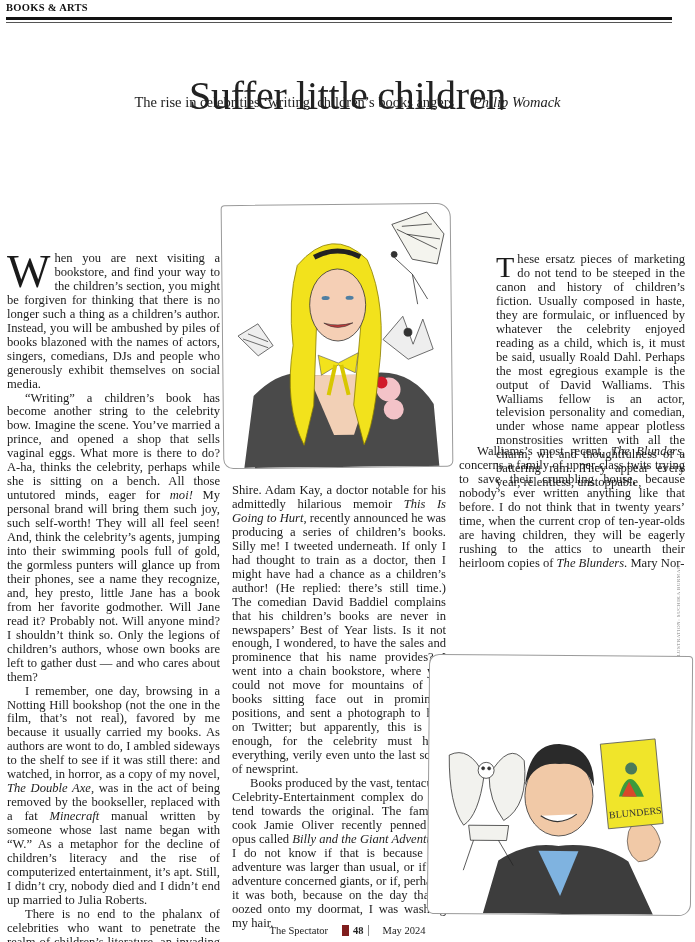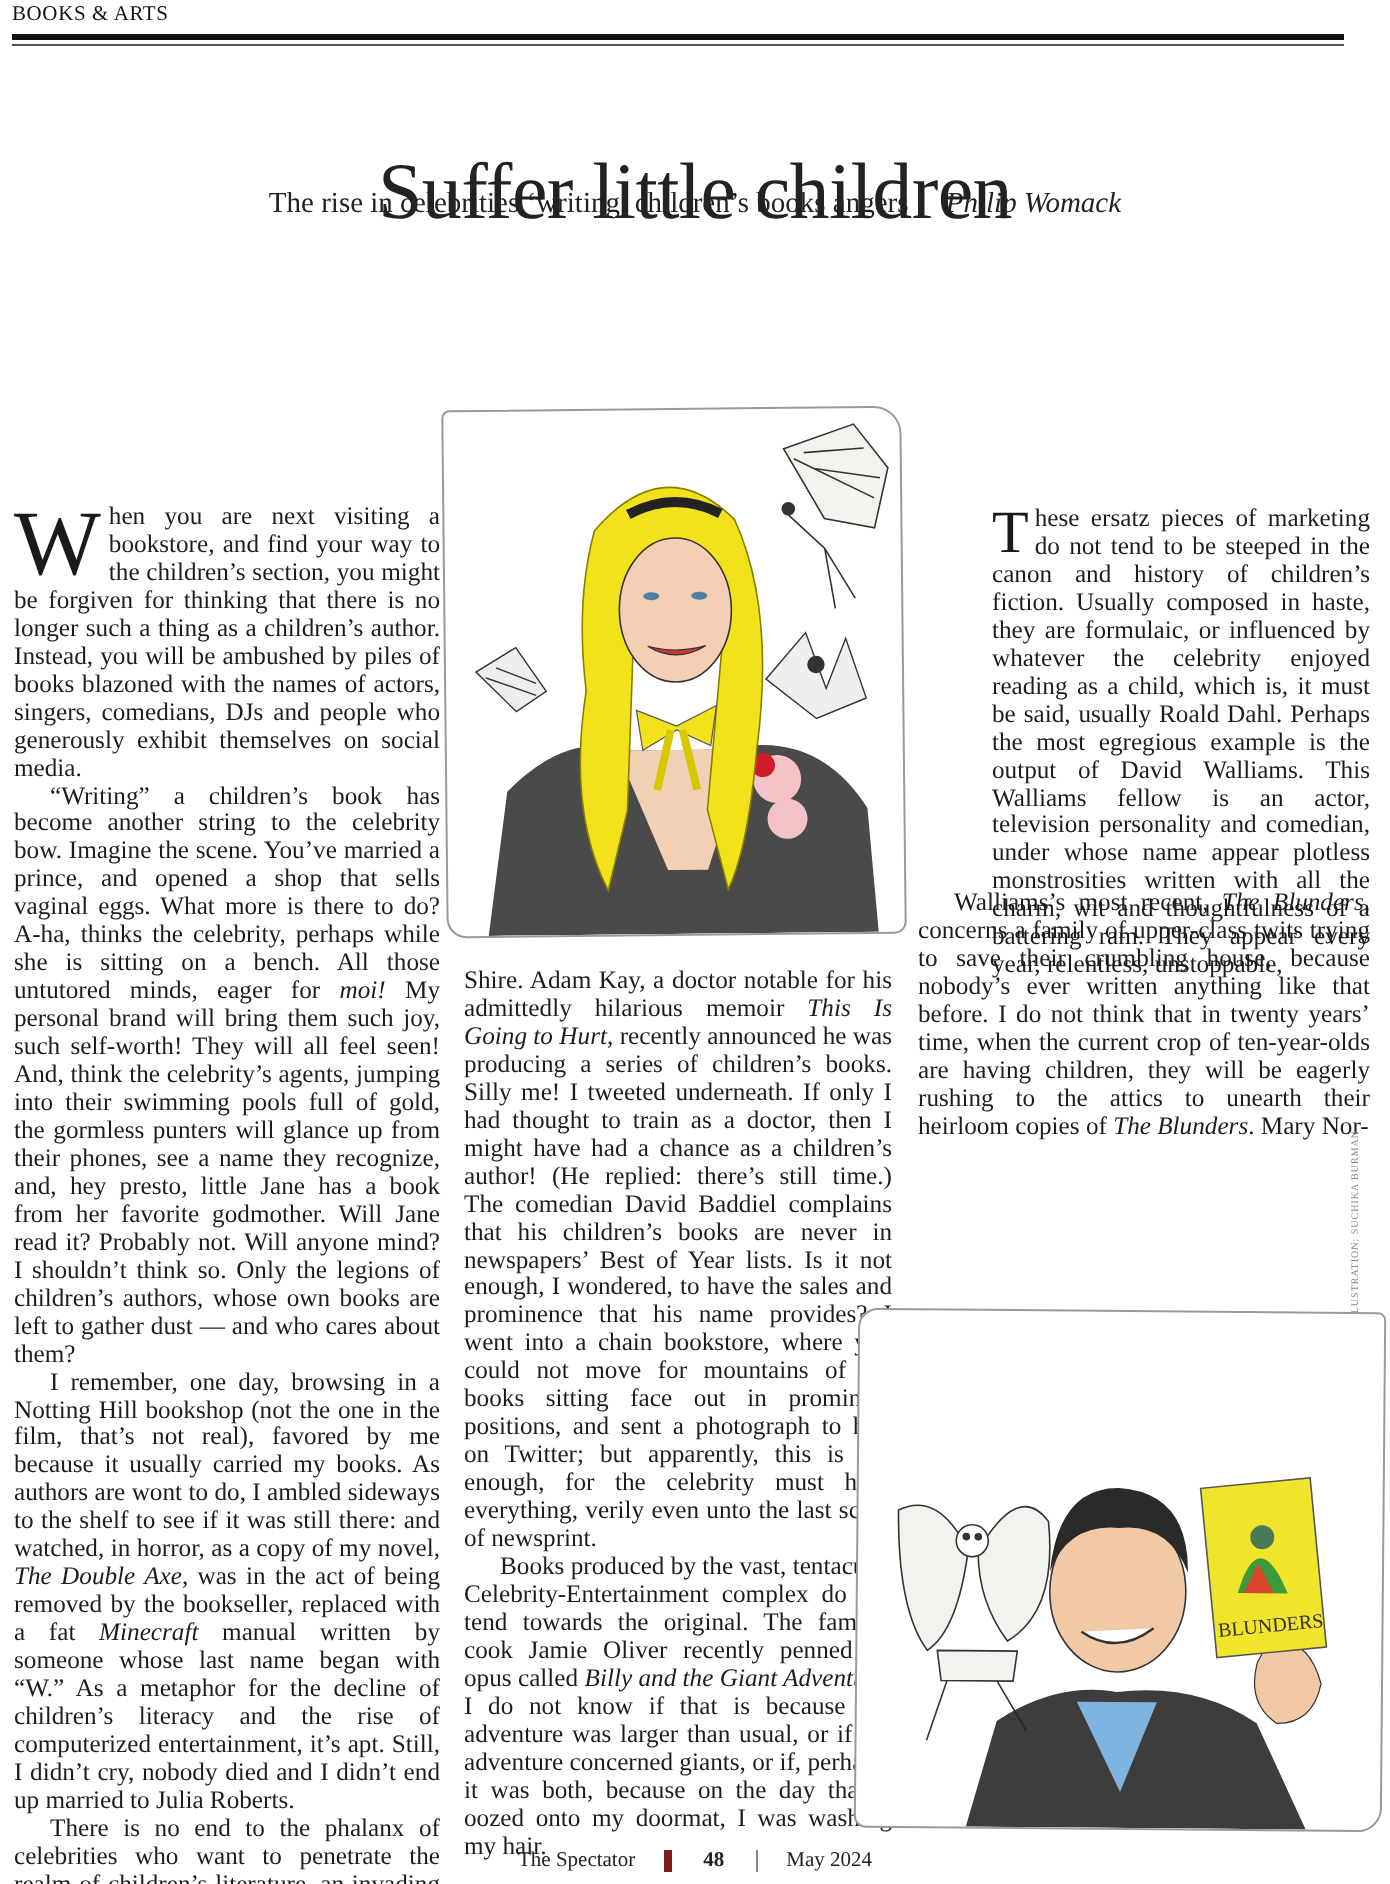--- a/index.html
+++ b/index.html
@@ -1,19 +1,19 @@
 <!DOCTYPE html>
 <html><head>
 <meta charset="utf-8">
 <style>
   html, body { margin:0; padding:0; background:#ffffff; }
   body { width:695px; height:942px; position:relative; overflow:hidden;
          font-family:"Liberation Serif", "DejaVu Serif", serif; color:#1a1a1a; }
   .abs { position:absolute; }
-  .section-label { left:6px; top:2px; font-size:10.5px; letter-spacing:0.3px; font-weight:normal; color:#111; }
+  .section-label { left:6px; top:2px; font-size:10.5px; letter-spacing:0.3px; font-weight:bold; color:#111; }
   .rule-thick { left:6px; top:17px; width:666px; height:3px; background:#111; }
   .rule-thin { left:6px; top:22px; width:666px; height:1px; background:#555; }
   .title { left:0; top:45px; width:695px; text-align:center; font-size:40px; font-weight:normal; color:#222; letter-spacing:-0.3px; }
   .standfirst { left:0; top:94px; width:695px; text-align:center; font-size:14.5px; color:#222; }
   .standfirst .author { font-style:italic;margin-left:15px; }
   .col { font-size:12.6px; line-height:13.95px; text-align:justify; color:#1c1c1c; hyphens:manual; }
   .col p { margin:0; text-indent:18px; }
   .col p.first { text-indent:0; }
   .col em { font-style:italic; }
   .dropcap { float:left; font-size:46px; line-height:36px; margin:2px 4px 0 0; color:#1a1a1a; }
@@ -21,21 +21,21 @@
   .col-left { left:7px; top:252px; width:213px; }
   .col-mid { left:232px; top:484px; width:214px; }
   .col-right-a { left:496px; top:253px; width:189px; }
   .col-right-b { left:459px; top:445px; width:226px; }
   .illus { border:1px solid #9a9a9a; background:#fff; overflow:hidden; }
   .illus-1 { left:222px; top:204px; width:228px; height:262px; border-radius:4px 14px 6px 10px; transform:rotate(-0.6deg); }
   .illus-2 { left:428px; top:655px; width:262px; height:258px; border-radius:10px 4px 12px 6px; transform:rotate(0.5deg); }
   .illus svg { width:100%; height:100%; display:block; }
   .credit { left:676px; top:565px; font-size:5px; color:#888; writing-mode:vertical-rl; transform:rotate(180deg); letter-spacing:0.5px; }
   .footer { left:0; top:925px; width:695px; text-align:center; font-size:10.5px; color:#222; }
-  .footer .pg { font-weight:bold; padding:0 16px; border-left:4px solid #7f1d1d; border-right:1px solid #888; margin:0 14px; }
+  .footer .pg { font-weight:bold; padding:0 4px; border-left:7px solid #7f1d1d; border-right:1px solid #888; margin:0 14px; }
 </style>
 </head>
 <body>
 
 <div class="abs section-label">BOOKS &amp; ARTS</div>
 <div class="abs rule-thick"></div>
 <div class="abs rule-thin"></div>
 
 <h1 class="abs title">Suffer little children</h1>
 <div class="abs standfirst">

